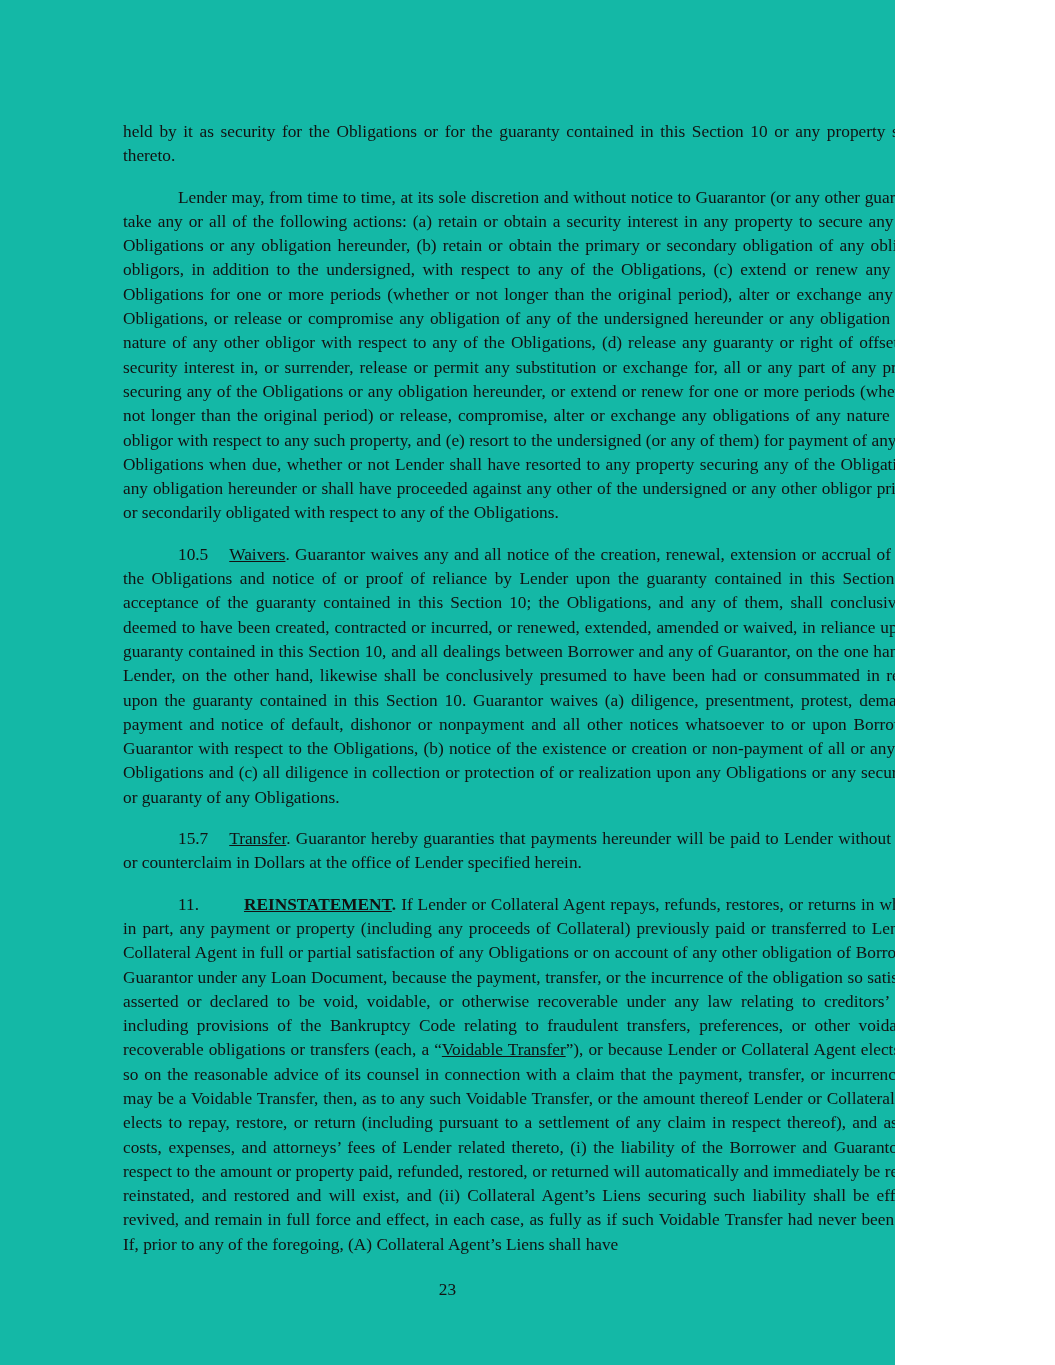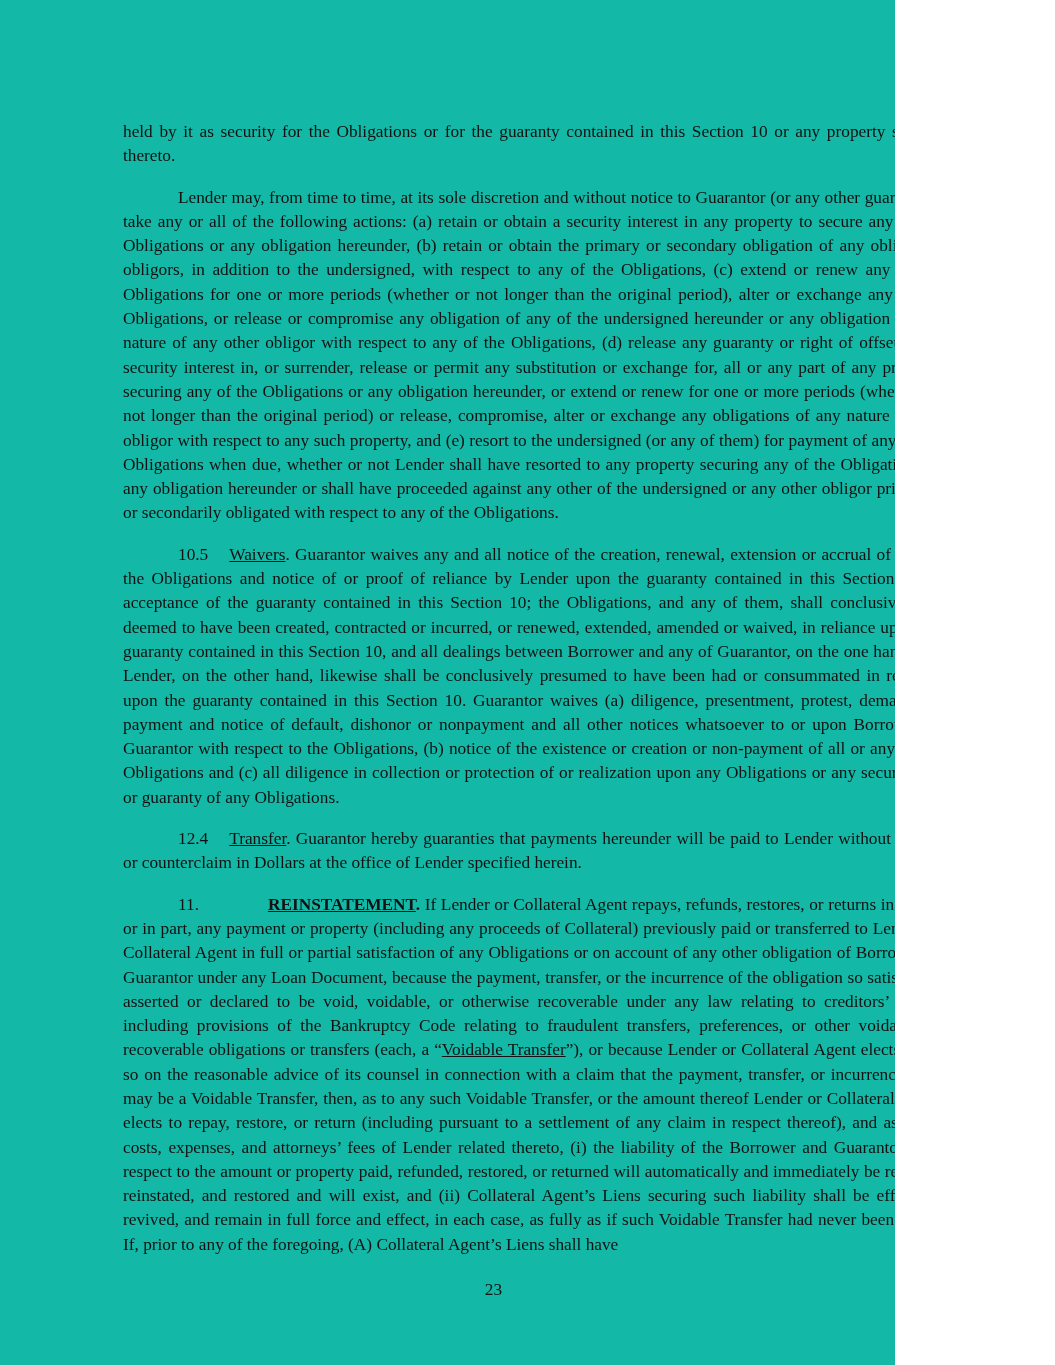--- a/index.html
+++ b/index.html
@@ -41,45 +41,43 @@
   }
   .u {
     text-decoration: underline;
   }
   .b {
     font-weight: bold;
   }
   .bu {
     font-weight: bold;
     text-decoration: underline;
-    margin-left: 24px;
   }
   .footer {
     position: absolute;
     left: 0;
     top: 1278px;
     width: 100%;
     text-align: center;
     font-size: 17.3px;
     line-height: 24.3px;
-    padding-left: 46px;
   }
 </style>
 </head>
 <body>
 
 <div class="page">
   <div class="content">
 
     <p><span>held by it as security for the Obligations or for the guaranty contained in this Section 10 or any property subject thereto.</span></p>
 
     <p class="indent"><span>Lender may, from time to time, at its sole discretion and without notice to Guarantor (or any other guarantor), take any or all of the following actions:  (a) retain or obtain a security interest in any property to secure any of the Obligations or any obligation hereunder, (b) retain or obtain the primary or secondary obligation of any obligor or obligors, in addition to the undersigned, with respect to any of the Obligations, (c) extend or renew any of the Obligations for one or more periods (whether or not longer than the original period), alter or exchange any of the Obligations, or release or compromise any obligation of any of the undersigned hereunder or any obligation of any nature of any other obligor with respect to any of the Obligations, (d) release any guaranty or right of offset or its security interest in, or surrender, release or permit any substitution or exchange for, all or any part of any property securing any of the Obligations or any obligation hereunder, or extend or renew for one or more periods (whether or not longer than the original period) or release, compromise, alter or exchange any obligations of any nature of any obligor with respect to any such property, and (e) resort to the undersigned (or any of them) for payment of any of the Obligations when due, whether or not Lender shall have resorted to any property securing any of the Obligations or any obligation hereunder or shall have proceeded against any other of the undersigned or any other obligor primarily or secondarily obligated with respect to any of the Obligations.</span></p>
 
     <p class="indent"><span>10.5</span><span class="tab-sm"></span><span class="u">Waivers</span><span>.  Guarantor waives any and all notice of the creation, renewal, extension or accrual of any of the Obligations and notice of or proof of reliance by Lender upon the guaranty contained in this Section 10 or acceptance of the guaranty contained in this Section 10; the Obligations, and any of them, shall conclusively be deemed to have been created, contracted or incurred, or renewed, extended, amended or waived, in reliance upon the guaranty contained in this Section 10, and all dealings between Borrower and any of Guarantor, on the one hand, and Lender, on the other hand, likewise shall be conclusively presumed to have been had or consummated in reliance upon the guaranty contained in this Section 10.  Guarantor waives (a) diligence, presentment, protest, demand for payment and notice of default, dishonor or nonpayment and all other notices whatsoever to or upon Borrower or Guarantor with respect to the Obligations, (b) notice of the existence or creation or non-payment of all or any of the Obligations and (c) all diligence in collection or protection of or realization upon any Obligations or any security for or guaranty of any Obligations.</span></p>
 
-    <p class="indent"><span>12.4</span><span class="tab-sm"></span><span class="u">Transfer</span><span>.  Guarantor hereby guaranties that payments hereunder will be paid to Lender without set-off or counterclaim in Dollars at the office of Lender specified herein.</span></p>
+    <p class="indent"><span>15.7</span><span class="tab-sm"></span><span class="u">Transfer</span><span>.  Guarantor hereby guaranties that payments hereunder will be paid to Lender without set-off or counterclaim in Dollars at the office of Lender specified herein.</span></p>
 
     <p class="indent"><span>11.</span><span class="tab-lg"></span><span class="bu">REINSTATEMENT</span><span class="b">.</span><span>  If Lender or Collateral Agent repays, refunds, restores, or returns in whole or in part, any payment or property (including any proceeds of Collateral) previously paid or transferred to Lender or Collateral Agent in full or partial satisfaction of any Obligations or on account of any other obligation of Borrower or Guarantor under any Loan Document, because the payment, transfer, or the incurrence of the obligation so satisfied is asserted or declared to be void, voidable, or otherwise recoverable under any law relating to creditors’ rights, including provisions of the Bankruptcy Code relating to fraudulent transfers, preferences, or other voidable or recoverable obligations or transfers (each, a “</span><span class="u">Voidable Transfer</span><span>”), or because Lender or Collateral Agent elects to do so on the reasonable advice of its counsel in connection with a claim that the payment, transfer, or incurrence is or may be a Voidable Transfer, then, as to any such Voidable Transfer, or the amount thereof Lender or Collateral Agent elects to repay, restore, or return (including pursuant to a settlement of any claim in respect thereof), and as to all costs, expenses, and attorneys’ fees of Lender related thereto, (i) the liability of the Borrower and Guarantor with respect to the amount or property paid, refunded, restored, or returned will automatically and immediately be revived, reinstated, and restored and will exist, and (ii) Collateral Agent’s Liens securing such liability shall be effective, revived, and remain in full force and effect, in each case, as fully as if such Voidable Transfer had never been made.  If, prior to any of the foregoing, (A) Collateral Agent’s Liens shall have</span></p>
 
   </div>
 
   <div class="footer"><span>23</span></div>
 </div>
 
 </body></html>

